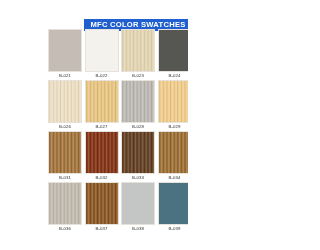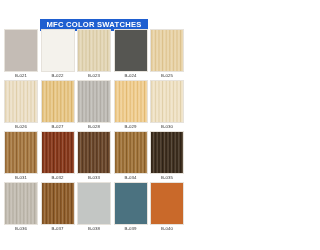--- a/index.html
+++ b/index.html
@@ -13,20 +13,21 @@
     overflow: hidden;
     font-family: "Liberation Sans", sans-serif;
     -webkit-font-smoothing: none;
   }
   .page {
     position: relative;
     width: 188px;
     height: 250px;
     background: #ffffff;
     box-sizing: border-box;
+    margin-left: 44px;
   }
   
   .title-wrap {
     position: absolute;
     top: 13px;
     left: 0;
     width: 188px;
     text-align: center;
   }
   .title-banner {

